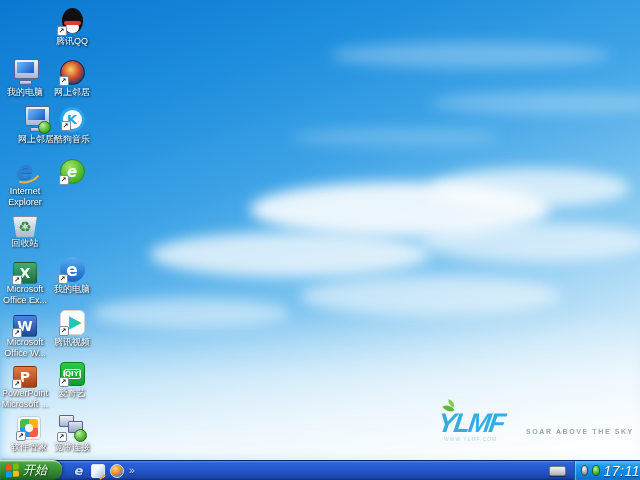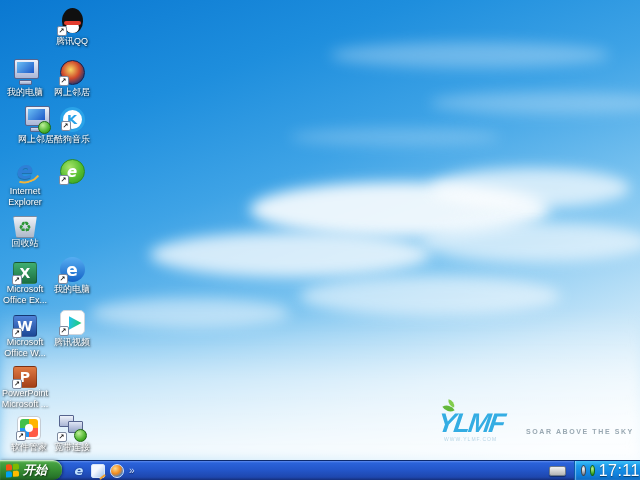--- a/index.html
+++ b/index.html
@@ -125,41 +125,41 @@
     padding-left:6px; border-radius:0 9px 9px 0; cursor:pointer;
     background:linear-gradient(180deg,#9ed99a 0%,#47a342 14%,#368e32 50%,#27742a 85%,#1c5a1f 100%);
     box-shadow:inset 0 1px 1px rgba(255,255,255,.5), 1px 0 3px rgba(0,0,0,.45); }
   #startbtn .flag{ width:13px; height:13px; display:grid; grid-template-columns:6px 6px; grid-gap:1px;
     transform:skewY(-6deg); }
   #startbtn .flag i{ border-radius:1px 3px 1px 1px; }
   #startbtn .flag i:nth-child(1){ background:#f65314; }
   #startbtn .flag i:nth-child(2){ background:#7cbb00; }
   #startbtn .flag i:nth-child(3){ background:#00a1f1; }
   #startbtn .flag i:nth-child(4){ background:#ffbb00; }
-  #startbtn .stxt{ color:#fff; font-weight:bold; font-style:italic; font-size:12px;
+  #startbtn .stxt{ color:#fff; font-weight:normal; font-style:italic; font-size:12px;
     text-shadow:1px 1px 2px rgba(0,0,0,.6); }
   #quicklaunch{ display:flex; align-items:center; gap:5px; padding:0 6px 0 10px; }
   .ql{ width:14px; height:14px; position:relative; cursor:pointer; }
   .ql-ie{ color:#bfe0ff; font-size:13px; font-weight:bold; font-style:italic; line-height:14px; text-align:center;
     text-shadow:0 0 2px rgba(0,0,0,.4); font-family:"DejaVu Sans",sans-serif; }
   .ql-desk{ background:linear-gradient(135deg,#f4f8ff 40%,#9fc0ea); border:1px solid #d7e6fa; border-radius:2px; }
   .ql-desk::after{ content:""; position:absolute; right:-2px; bottom:-1px; width:7px; height:2px;
     background:#f0a030; transform:rotate(-40deg); border-radius:1px; }
   .ql-wmp{ border-radius:50%; background:radial-gradient(circle at 35% 30%,#ffd98a,#f08a1d 45%,#2e7fe0 80%); border:1px solid #cfe2ff; }
   .chev{ color:#cfe0ff; font-size:10px; line-height:20px; cursor:pointer; text-shadow:0 1px 1px rgba(0,0,0,.5); }
   #tbspace{ flex:1; }
   #langbar{ align-self:center; width:17px; height:10px; margin-right:8px; border-radius:2px; cursor:pointer;
     background:linear-gradient(#f2f2f2,#b5b5b5); border:1px solid #6f7a88; box-shadow:0 1px 1px rgba(0,0,0,.4); }
   #tray{ width:66px; display:flex; align-items:center; gap:4px; padding-left:6px;
     background:linear-gradient(180deg,#3fc0f8 0%,#1b9bec 25%,#1181dd 70%,#0e6cc4 100%);
     border-left:1px solid #0a5ca8; box-shadow:inset 1px 0 1px rgba(255,255,255,.4); }
   .trico{ width:11px; height:11px; border-radius:50%; cursor:pointer; }
   .trico-1{ background:radial-gradient(circle at 35% 30%,#f4f7fa,#8d97a5 70%,#5c6570); border:1px solid #3f4650; }
   .trico-2{ background:radial-gradient(circle at 35% 30%,#b9f08e,#3fae2b 70%,#237d15); border:1px solid #1a6410; }
-  #clock{ color:#fff; font-size:16px; letter-spacing:.5px; text-shadow:0 1px 1px rgba(0,0,0,.5); cursor:default; }
+  #clock{ color:#fff; font-size:14px; letter-spacing:.5px; text-shadow:0 1px 1px rgba(0,0,0,.5); cursor:default;font-style:italic; }
 </style>
 </head>
 <body>
 
 <div id="desktop">
 
   <div class="cloud" style="left:330px;top:42px;width:280px;height:26px;opacity:.30"></div>
   <div class="cloud" style="left:430px;top:92px;width:240px;height:22px;opacity:.28"></div>
   <div class="cloud" style="left:290px;top:128px;width:210px;height:18px;opacity:.22"></div>
   <div class="cloud" style="left:250px;top:182px;width:300px;height:55px;opacity:.88"></div>
@@ -288,20 +288,29 @@
   </div>
   <div class="cell" style="left:47px;top:307px">
     <div class="art">
         <span class="ic ic-tv">
           <i class="p"></i>
           <b class="sc"></b>
         </span>
       </div>
     <div class="lbl">腾讯视频</div>
   </div>
+  <div class="cell" style="left:47px;top:358px">
+    <div class="art">
+        <span class="ic ic-iqy">
+          <span class="g">iQIYI</span>
+          <b class="sc"></b>
+        </span>
+      </div>
+    <div class="lbl">爱奇艺</div>
+  </div>
   <div class="cell" style="left:47px;top:412px">
     <div class="art">
         <span class="ic ic-bb">
           <i class="globe"></i>
           <b class="sc"></b>
         </span>
       </div>
     <div class="lbl">宽带连接</div>
   </div>
 

